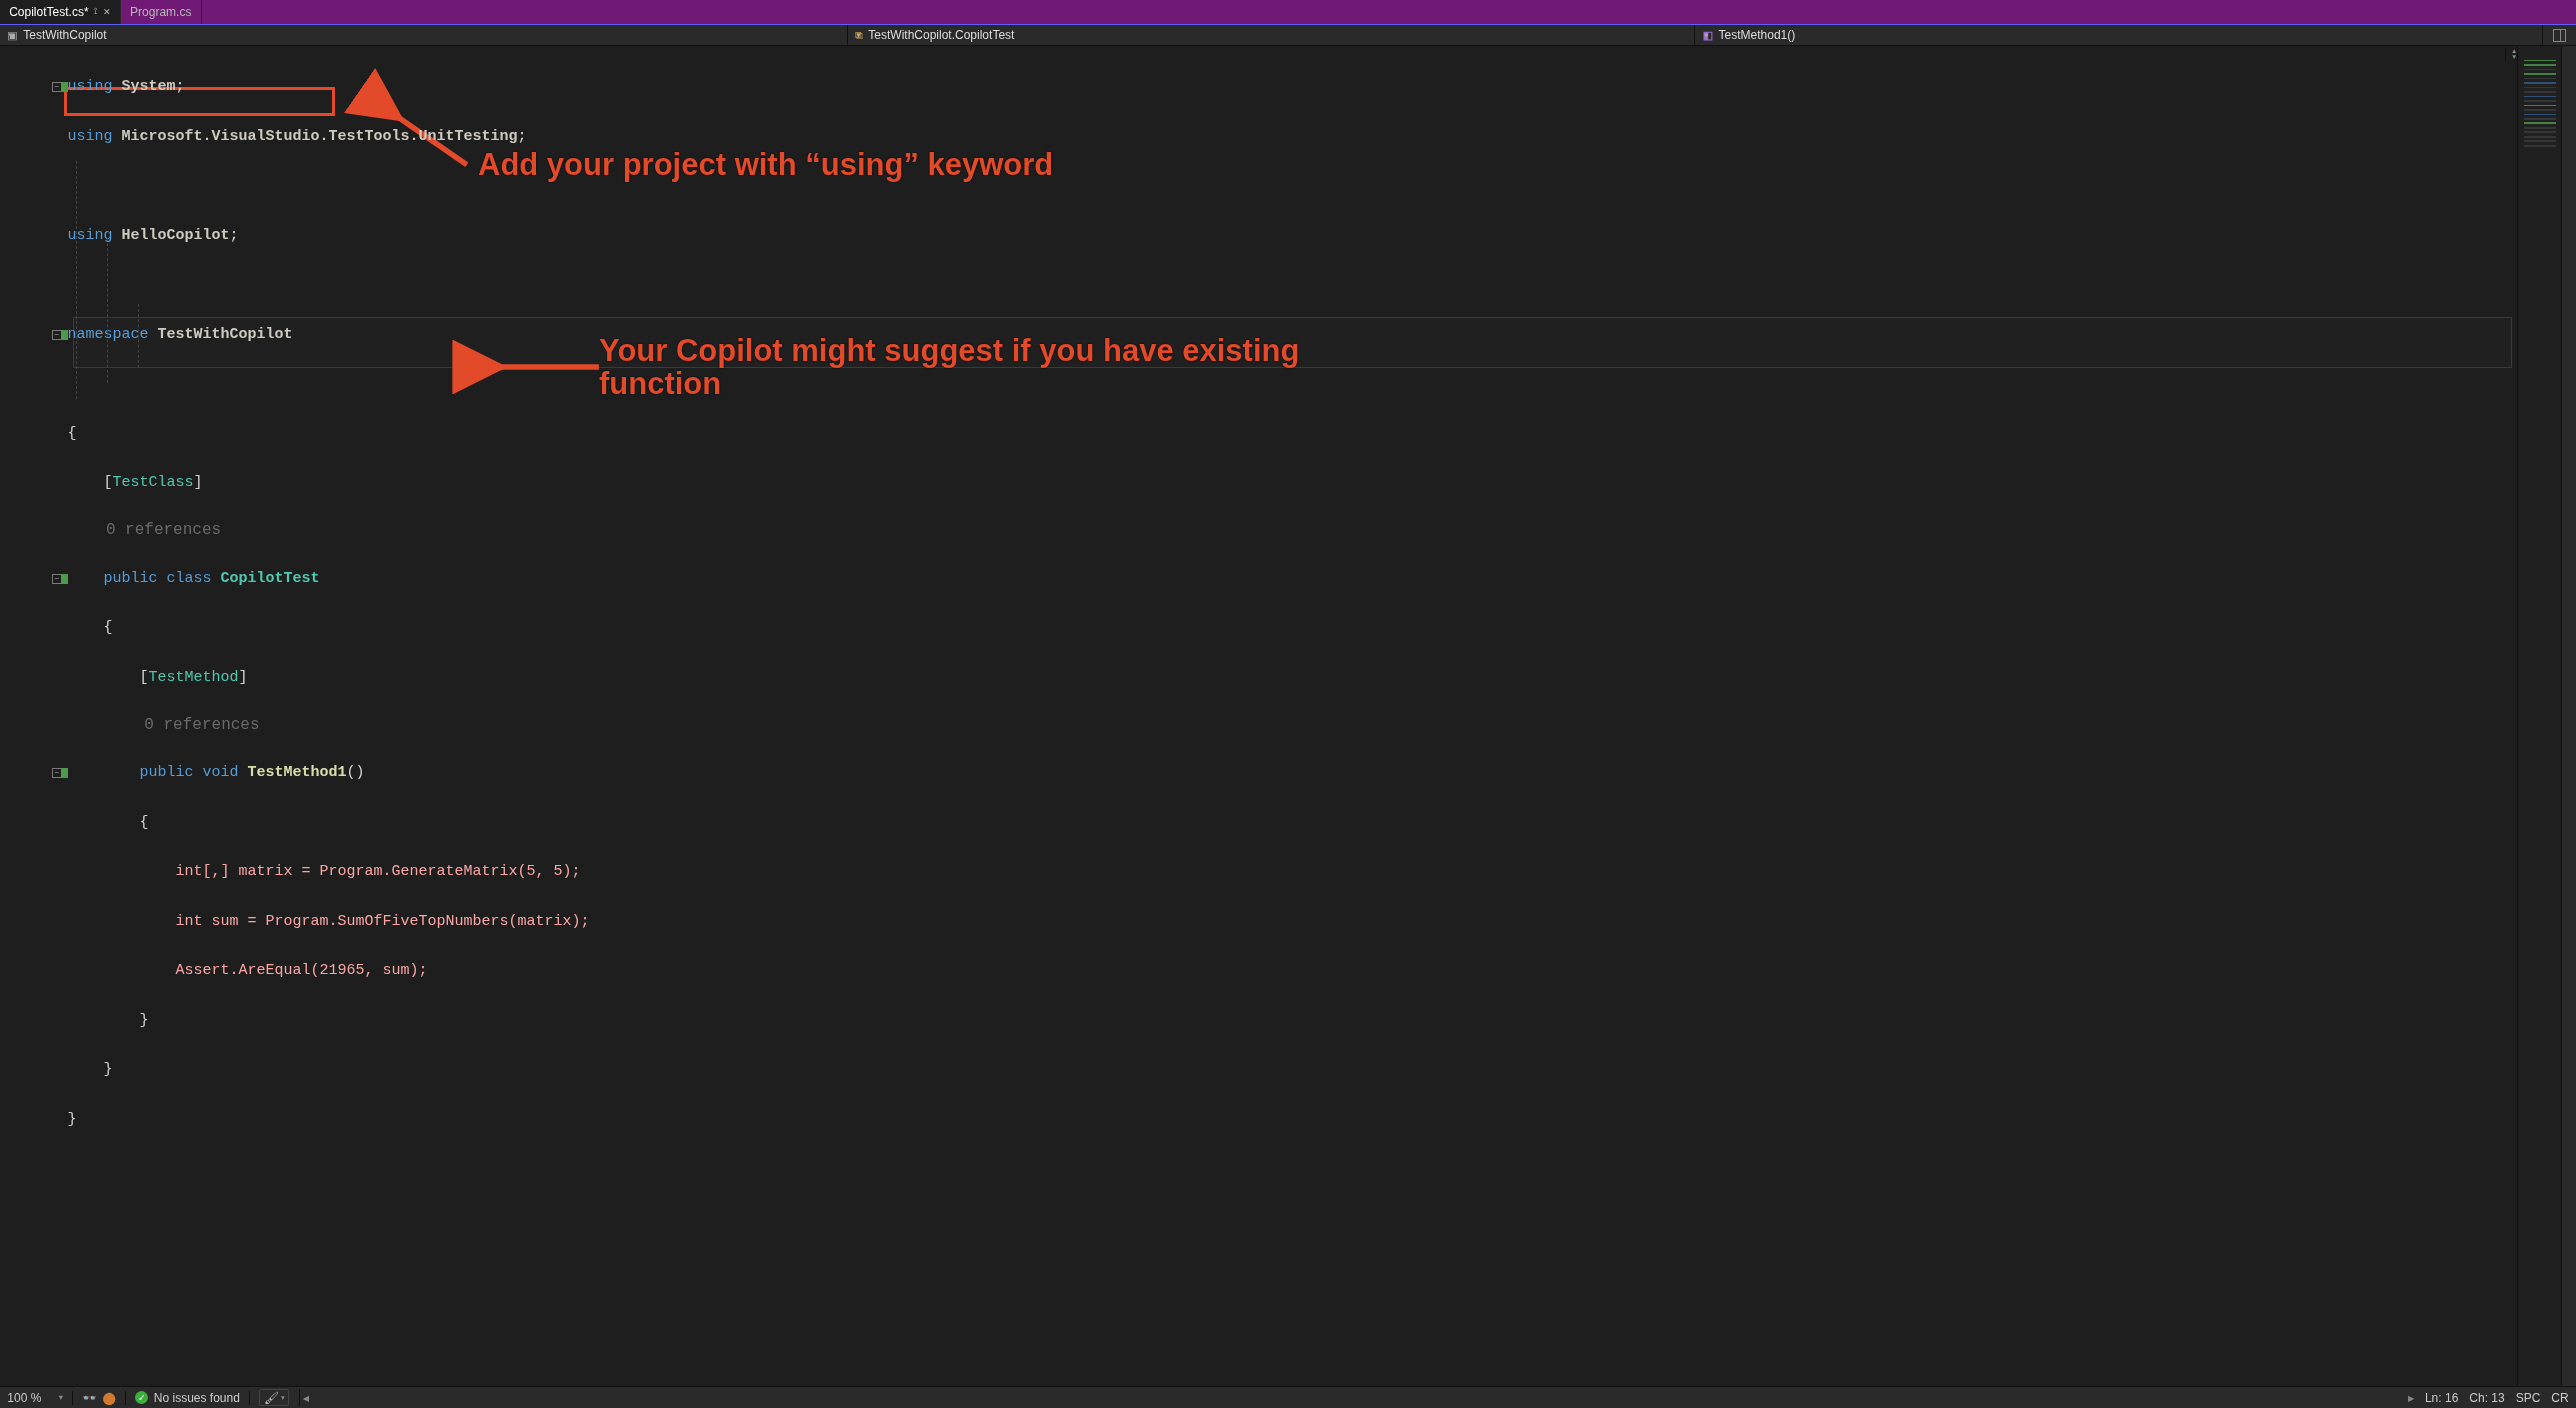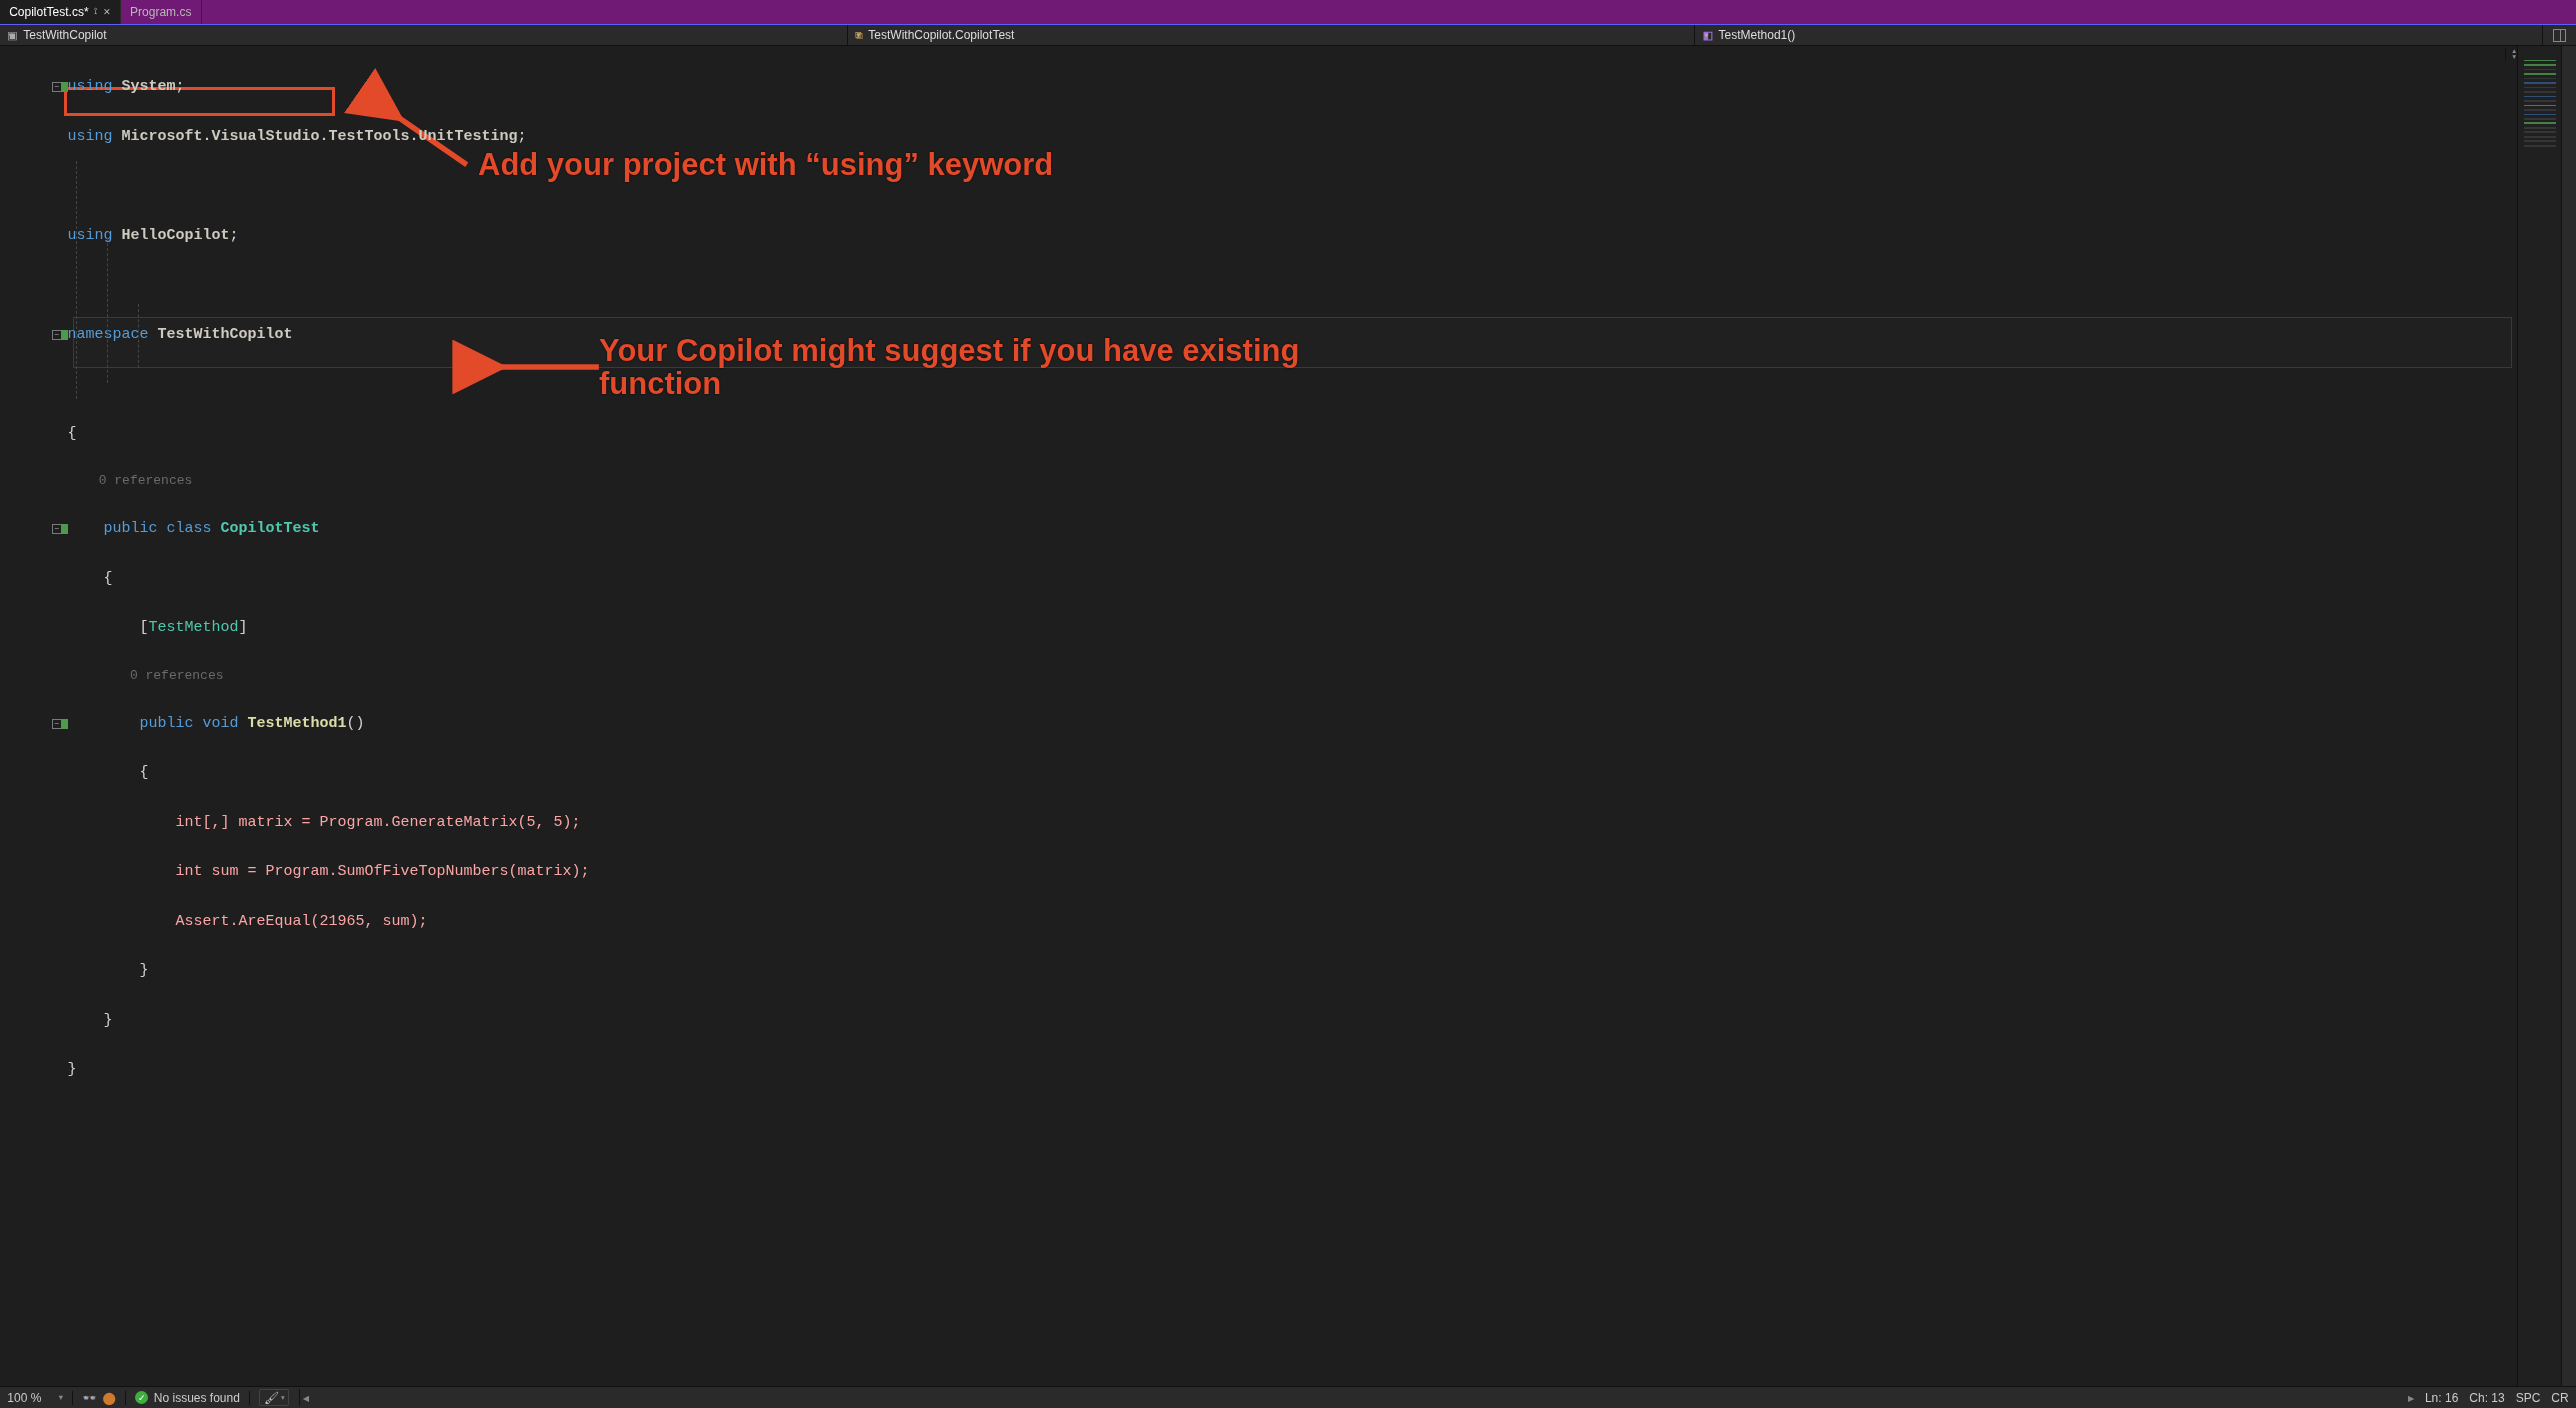--- a/index.html
+++ b/index.html
@@ -144,21 +144,21 @@
     border-left:0.9px dashed #444;
   }
   .txt { padding-left: 0; position:relative; }
   .txt span { white-space: pre; }
   .kwb  { color:#569cd6; font-weight: normal; }
   .ns   { color:#cdcabf; font-weight: bold;}
   .type { color:#4ec9b0; font-weight: bold;}
   .meth { color:#dcdcaa; font-weight: bold;}
   .punct{ color:#d4d4d4; }
   .attr { color:#4ec9b0; }
-  .grey { color:#6a6a6a; font-size:13px;margin-top:25px; }
+  .grey { color:#6a6a6a; font-size:16px;margin-top:25px; }
   .sugg { color:#fca5a5; font-style: normal; }
   .plain{ color:#d4d4d4; font-weight:bold;}
 
   
   .annot {
     position:absolute;
     color:#e24a2a;
     font-weight: 800;
     font-family: Arial, sans-serif;
     font-size: 31px;
@@ -307,20 +307,21 @@
 
     <div class="code">
       <div class="line"><div class="gutter"><span class="chg"></span><span class="fold">−</span></div><div class="txt"><span class="kwb">using </span><span class="ns">System</span><span class="punct">;</span></div></div>
       <div class="line"><div class="gutter"><span class="chg"></span></div><div class="txt"><span class="kwb">using </span><span class="ns">Microsoft.VisualStudio.TestTools.UnitTesting</span><span class="punct">;</span></div></div>
       <div class="line"><div class="gutter"></div><div class="txt"> </div></div>
       <div class="line"><div class="gutter"><span class="chg"></span></div><div class="txt"><span class="kwb">using </span><span class="ns">HelloCopilot</span><span class="punct">;</span></div></div>
       <div class="line"><div class="gutter"></div><div class="txt"> </div></div>
       <div class="line"><div class="gutter"><span class="chg"></span><span class="fold">−</span></div><div class="txt"><span class="kwb">namespace </span><span class="ns">TestWithCopilot</span></div></div>
       <div class="line"><div class="gutter"><span class="chg"></span></div><div class="txt"> </div></div>
       <div class="line"><div class="gutter"><span class="chg"></span></div><div class="txt"><span class="punct">{</span></div></div>
+      <div class="line"><div class="gutter"><span class="chg"></span></div><div class="txt"><span class="punct">    [</span><span class="attr">TestClass</span><span class="punct">]</span></div></div>
       <div class="line" style="height:13px"><div class="gutter"><span class="chg"></span></div><div class="txt"><span class="grey">    0 references</span></div></div>
       <div class="line"><div class="gutter"><span class="chg"></span><span class="fold">−</span></div><div class="txt"><span class="plain">    </span><span class="kwb">public </span><span class="kwb">class </span><span class="type">CopilotTest</span></div></div>
       <div class="line"><div class="gutter"><span class="chg"></span></div><div class="txt"><span class="punct">    {</span></div></div>
       <div class="line"><div class="gutter"><span class="chg"></span></div><div class="txt"><span class="punct">        [</span><span class="attr">TestMethod</span><span class="punct">]</span></div></div>
       <div class="line" style="height:13px"><div class="gutter"><span class="chg"></span></div><div class="txt"><span class="grey">        0 references</span></div></div>
       <div class="line"><div class="gutter"><span class="chg"></span><span class="fold">−</span></div><div class="txt"><span class="plain">        </span><span class="kwb">public </span><span class="kwb">void </span><span class="meth">TestMethod1</span><span class="punct">()</span></div></div>
       <div class="line"><div class="gutter"><span class="chg amber"></span></div><div class="txt"><span class="punct">        {</span></div></div>
       <div class="line"><div class="gutter"><span class="chg amber"></span></div><div class="txt"><span class="sugg">            int[,] matrix = Program.GenerateMatrix(5, 5);</span></div></div>
       <div class="line"><div class="gutter"><span class="chg amber"></span></div><div class="txt"><span class="sugg">            int sum = Program.SumOfFiveTopNumbers(matrix);</span></div></div>
       <div class="line"><div class="gutter"><span class="chg amber"></span></div><div class="txt"><span class="sugg">            Assert.AreEqual(21965, sum);</span></div></div>

